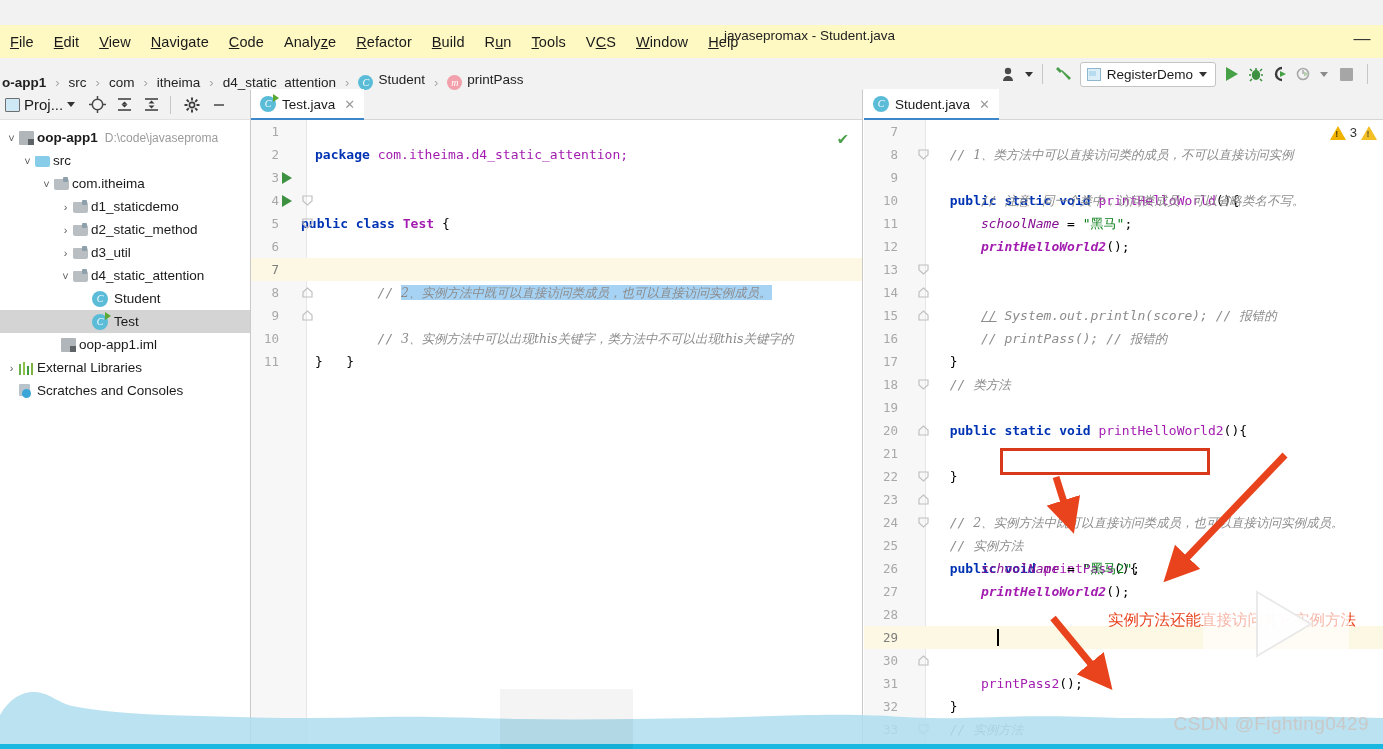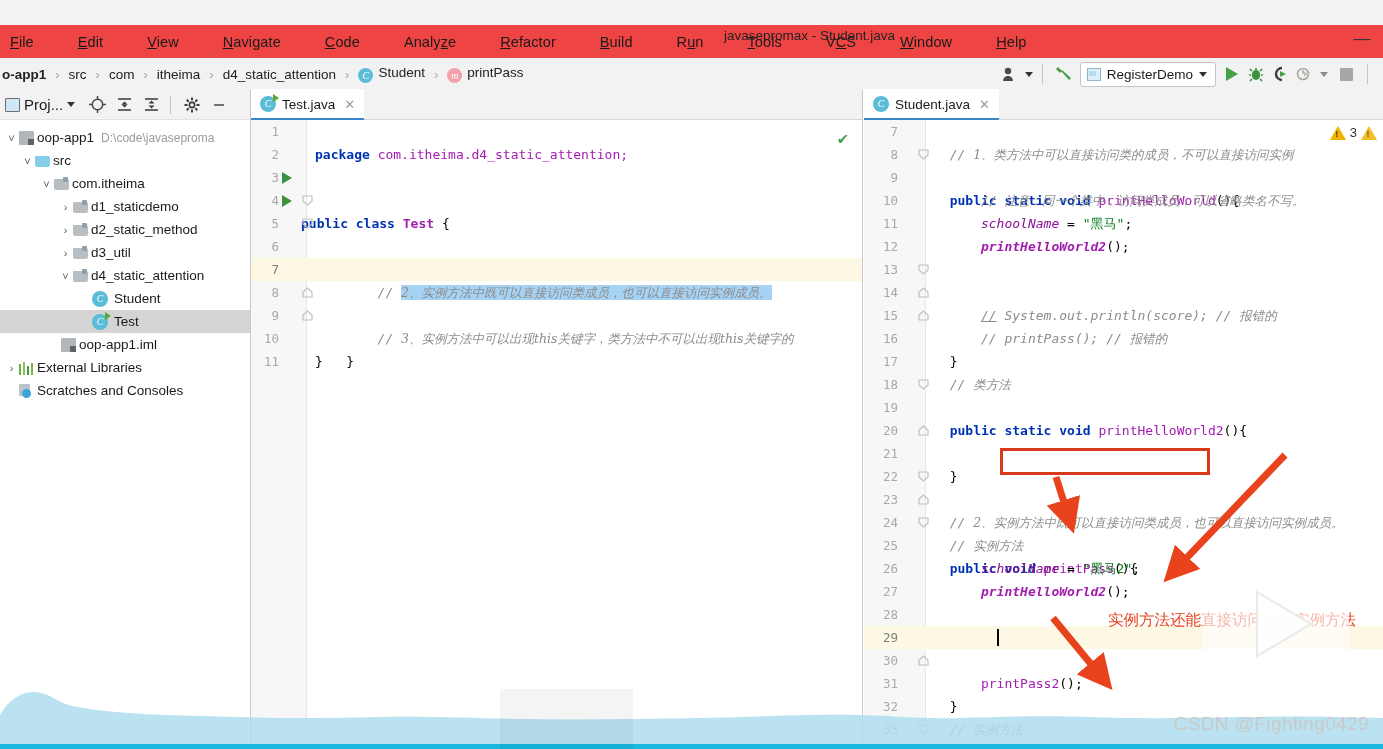--- a/index.html
+++ b/index.html
@@ -3,33 +3,33 @@
 <meta charset="utf-8">
 <style>
   * { box-sizing: border-box; margin:0; padding:0; }
   html,body { width:1383px; height:749px; overflow:hidden; background:#fff;
     font-family:"Liberation Sans", sans-serif; }
 
   #app { position:relative; width:1383px; height:749px; background:#f2f2f2; }
 
   
   .menubar { position:absolute; left:0; top:25px; width:1383px; height:33px;
-    background:#ef4444; display:flex; align-items:center;gap:24px; }
+    background:#fef9c3; display:flex; align-items:center; }
   .menu-item { font-size:14.5px; color:#1a1a1a; padding:2px 10px; white-space:nowrap;
     letter-spacing:.1px; }
   .menu-item u { text-decoration:underline; }
   .win-title { position:absolute; left:724px; top:28px; font-size:13.5px; color:#222; }
   .win-min { position:absolute; right:10px; top:30px; width:22px; height:22px;
     font-size:17px; color:#333; text-align:center; line-height:18px; }
 
   
   .navrow { position:absolute; left:0; top:58px; width:1383px; height:32px;
     background:#f2f2f2; }
   .crumbs { position:absolute; left:0; top:0; height:32px; display:flex;
-    align-items:center; }
+    align-items:flex-end; }
   .crumb { font-size:13.5px; color:#222; padding:0 2px; white-space:nowrap; }
   .crumb.bold { font-weight:bold; }
   .crumb-sep { color:#a8a8a8; font-size:13px; padding:0 7px; }
   .cIcon { display:inline-block; width:15px; height:15px; border-radius:50%;
     color:#fff; font-size:10px; line-height:15px; text-align:center;
     font-style:italic; font-family:"Liberation Serif",serif; vertical-align:-2px;
     margin-right:5px; }
   .cIcon.cls { background:#5bbcd8; }
   .cIcon.mth { background:#f2a0ab; }
 
@@ -297,21 +297,21 @@
             <path d="M3 8h10" stroke="#3a3a3a" stroke-width="1.4"></path>
           </svg>
       </div>
     </div>
 
     <div class="tree">
 
       <div class="trow" style="padding-left:4px">
         <span class="chev">˅</span>
         <span class="modIcon"></span>
-        <span class="tlabel" style="font-weight:normal">oop-app1</span>
+        <span class="tlabel" style="font-weight:bold">oop-app1</span>
         <span class="tpath">D:\code\javaseproma</span>
       </div>
 
       <div class="trow" style="padding-left:20px">
         <span class="chev">˅</span>
         <span class="folder src">
             <i></i>
           </span>
         <span class="tlabel">src</span>
       </div>

